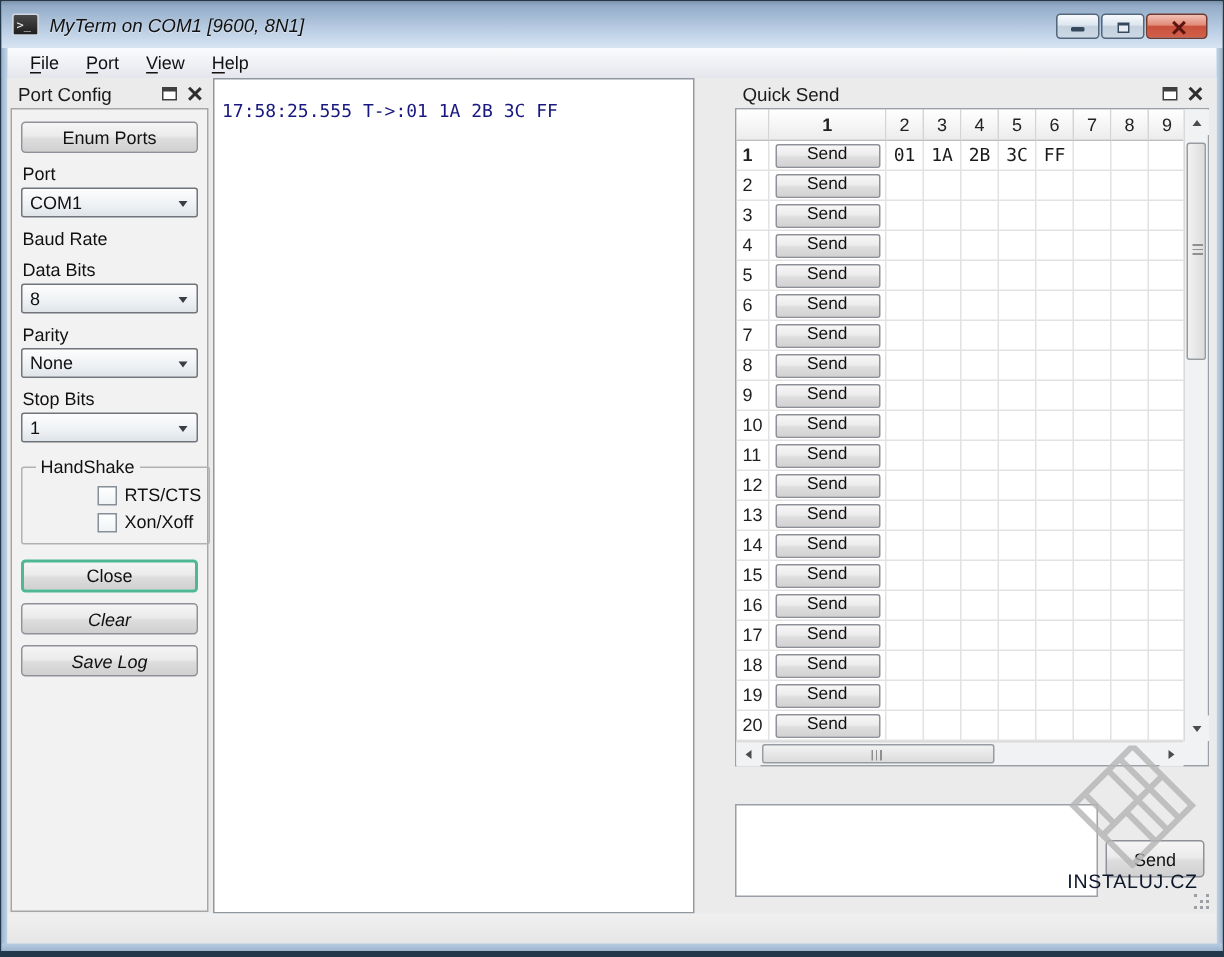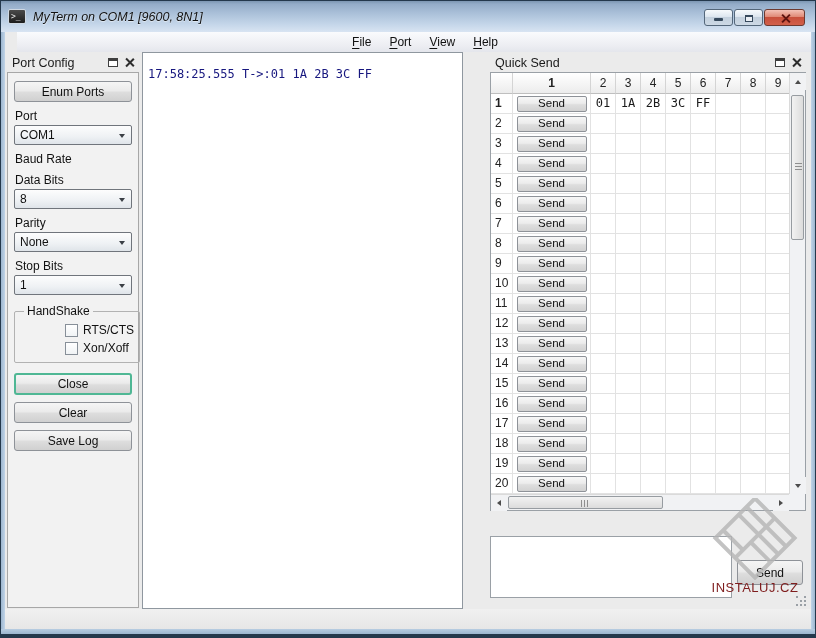--- a/index.html
+++ b/index.html
@@ -29,23 +29,23 @@
     position:relative; cursor:pointer;
   }
   .winbtn.close-btn { width:41px; background:linear-gradient(#f3c1b6,#e08a77 45%,#c8503c 50%,#d2604a); border-color:#6e3a30;}
   .glyph-min { position:absolute; left:9px; bottom:4px; width:9px; height:3px; background:#36495c; border-radius:1px;}
   .glyph-restore { position:absolute; left:10px; top:5px; width:8px; height:7px; border:1px solid #36495c; border-top:2px solid #36495c; background:#e9eef4;}
   .glyph-x { position:absolute; left:16px; top:4px; width:9px; height:9px; }
   .glyph-x::before,.glyph-x::after { content:""; position:absolute; left:4px; top:-1px; width:2px; height:11px; background:#5e1410; }
   .glyph-x::before { transform:rotate(45deg);} .glyph-x::after { transform:rotate(-45deg);}
   
   .menubar {
-    position:absolute; left:16px; right:4px; top:31px; height:20px;
+    position:absolute; left:4px; right:4px; top:31px; height:20px;
     background:linear-gradient(#fafbfd,#ecedf2 70%,#e4e6ec);
-    display:flex; align-items:center; padding-left:22px; font-size:12px; color:#111;justify-content:center;
+    display:flex; align-items:center; padding-left:6px; font-size:12px; color:#111;
   }
   .menu-item { padding:2px 9px; cursor:default; }
   .menu-item u { text-underline-offset:2px; }
   
   .edge-l,.edge-r { position:absolute; top:31px; bottom:0; width:4px; background:linear-gradient(90deg,#9db6cf,#c0d4e8); }
   .edge-l{left:0;} .edge-r{right:0; background:linear-gradient(90deg,#c0d4e8,#9db6cf);}
   .statusband { position:absolute; left:4px; right:4px; bottom:5px; height:20px; background:linear-gradient(#f0f0f0,#e6e6e6); }
   .edge-b { position:absolute; left:0; right:0; bottom:0; height:5px; background:linear-gradient(#b7cce1,#9cb6cf); }
   
   .workspace { position:absolute; left:4px; right:4px; top:51px; bottom:25px; background:#ebebeb; }
@@ -70,21 +70,21 @@
     background:linear-gradient(#fdfdfd,#eef1f4 60%,#dfe4e9); font-size:12px; color:#111;
     line-height:18px; padding-left:5px; cursor:pointer;
   }
   .combo-arrow { position:absolute; right:6px; top:8px; width:0; height:0;
     border-left:3.5px solid transparent; border-right:3.5px solid transparent; border-top:4px solid #3a3f45; }
   .handshake { margin-top:9px; border:1px solid #b2b2b2; border-radius:2px; padding:1px 5px 7px; }
   .handshake legend { font-size:12px; padding:0 3px; margin-left:4px; color:#111; }
   .chk-row { display:flex; align-items:center; gap:5px; margin-top:4px; font-size:12px; color:#111;padding-left:45px; }
   .checkbox { width:13px; height:13px; border:1px solid #878f98; background:linear-gradient(#fff,#f0f3f5); cursor:pointer; }
   .btn.close-default { margin-top:10px; border:2px solid #4fb794; height:22px; }
-  .btn.mt { margin-top:7px; }
+  .btn.mt { margin-top:7px;font-style:italic; }
   
   .terminal {
     position:absolute; left:137px; top:0; width:321px; bottom:0;
     background:#fff; border:1px solid #8f979f; padding:14px 5px;
     font-family:"DejaVu Sans Mono",monospace; font-size:12px; color:#17177f; line-height:15px;
   }
   
   .qs-panel { position:absolute; left:484px; right:4px; top:1px; height:458px; }
   .qs-table { position:absolute; left:1px; right:1px; top:19px; bottom:0; border:1px solid #9aa0a6; background:#fff; }
   .qs-scrollwrap { position:absolute; left:0; top:0; right:16px; bottom:16px; overflow:hidden; }
@@ -135,21 +135,21 @@
   .sh-panel { position:absolute; left:484px; right:4px; top:464px; bottom:0; }
   .sh-input { position:absolute; left:1px; top:20px; width:242px; height:62px;
     border:1px solid #9aa0a6; background:#fff; resize:none; font-family:"DejaVu Sans Mono",monospace; font-size:12px; }
   .sh-send { position:absolute; left:248px; top:44px; width:66px; height:25px;
     font-size:12px; color:#111; border:1px solid #8e9298; border-radius:3px; cursor:pointer;
     background:linear-gradient(#f5f5f5,#ebebeb 45%,#dddddd 55%,#d0d0d0); font-family:"Liberation Sans",sans-serif; }
   
   .watermark { position:absolute; right:6px; bottom:14px; width:100px; text-align:center;
     pointer-events:none; z-index:40; }
   .watermark svg { opacity:.8; }
-  .wm-text { font-size:13px; color:#7f1d1d; letter-spacing:.5px; margin-top:-4px; }
+  .wm-text { font-size:13px; color:#0f172a; letter-spacing:.5px; margin-top:-4px; }
   .grip { position:absolute; right:4px; bottom:2px; width:12px; height:12px; z-index:41; }
   .grip::before { content:""; position:absolute; left:0; top:0; width:2px; height:2px; background:#9aa0a6;
     box-shadow:8px 0 #9aa0a6, 4px 4px #9aa0a6, 8px 4px #9aa0a6, 0 8px #9aa0a6, 4px 8px #9aa0a6, 8px 8px #9aa0a6;
     transform:translate(1px,1px); }
 </style>
 </head>
 <body>
 
 <div class="frame">
 

